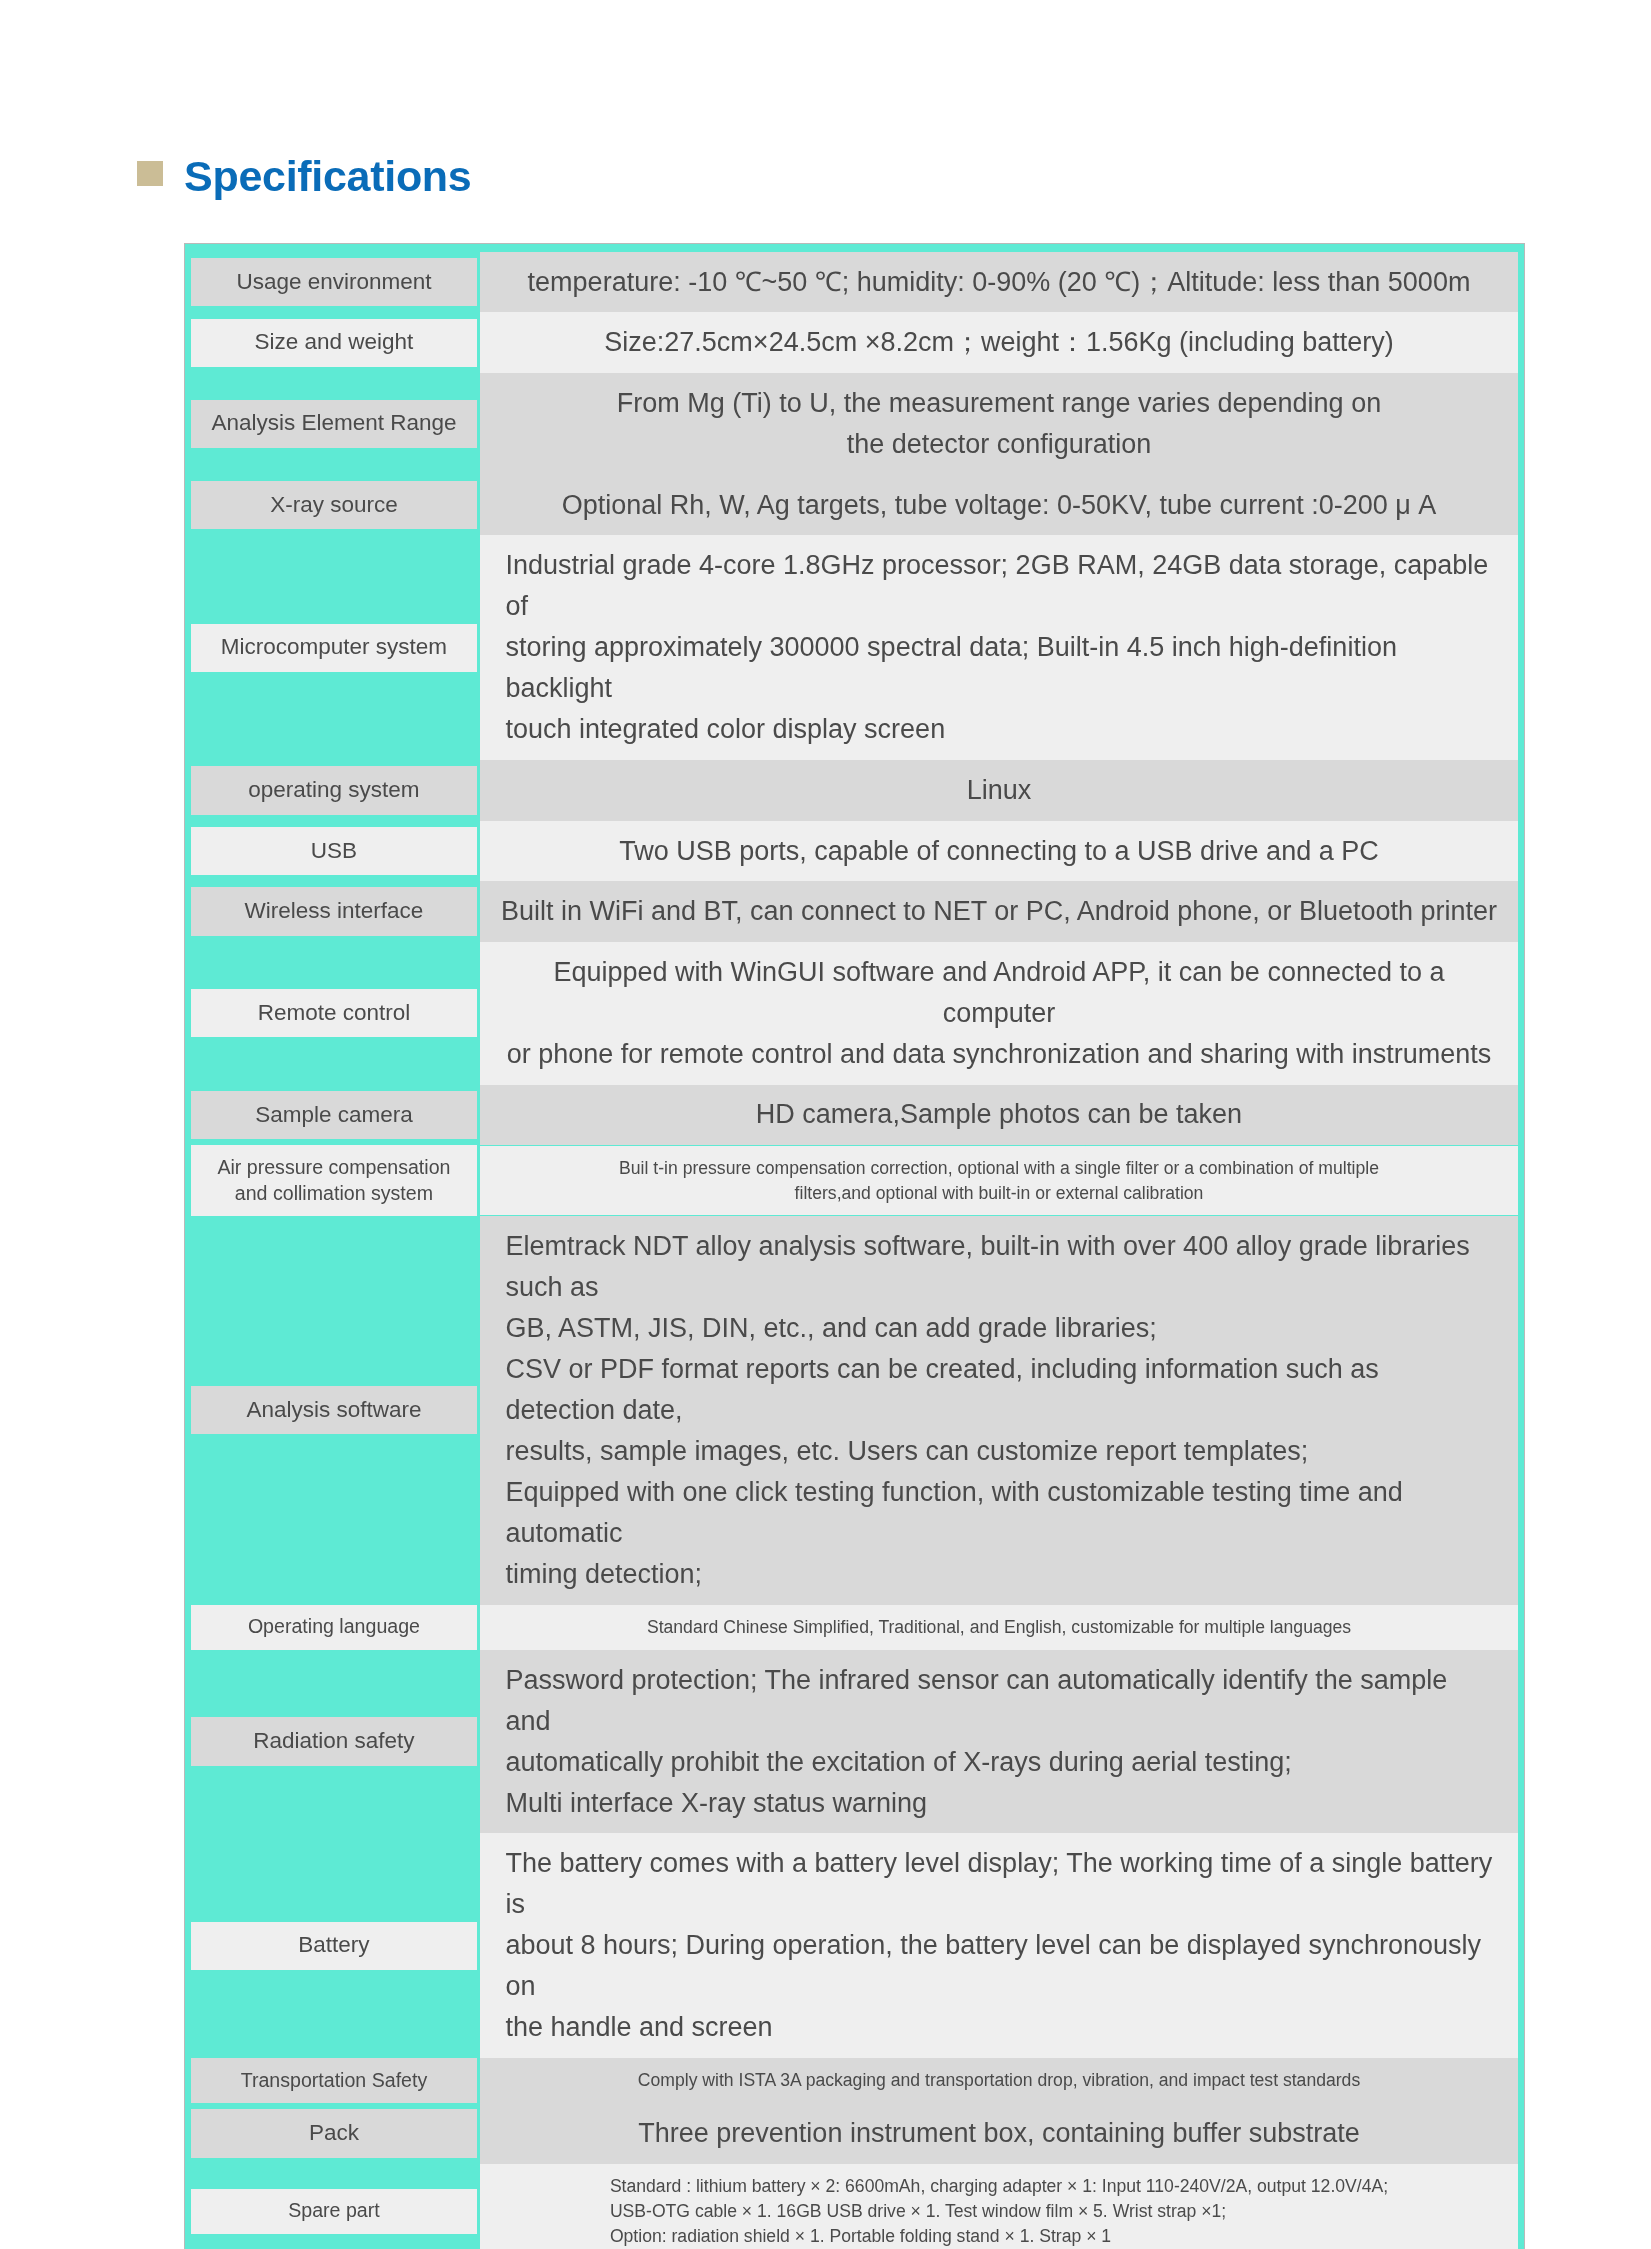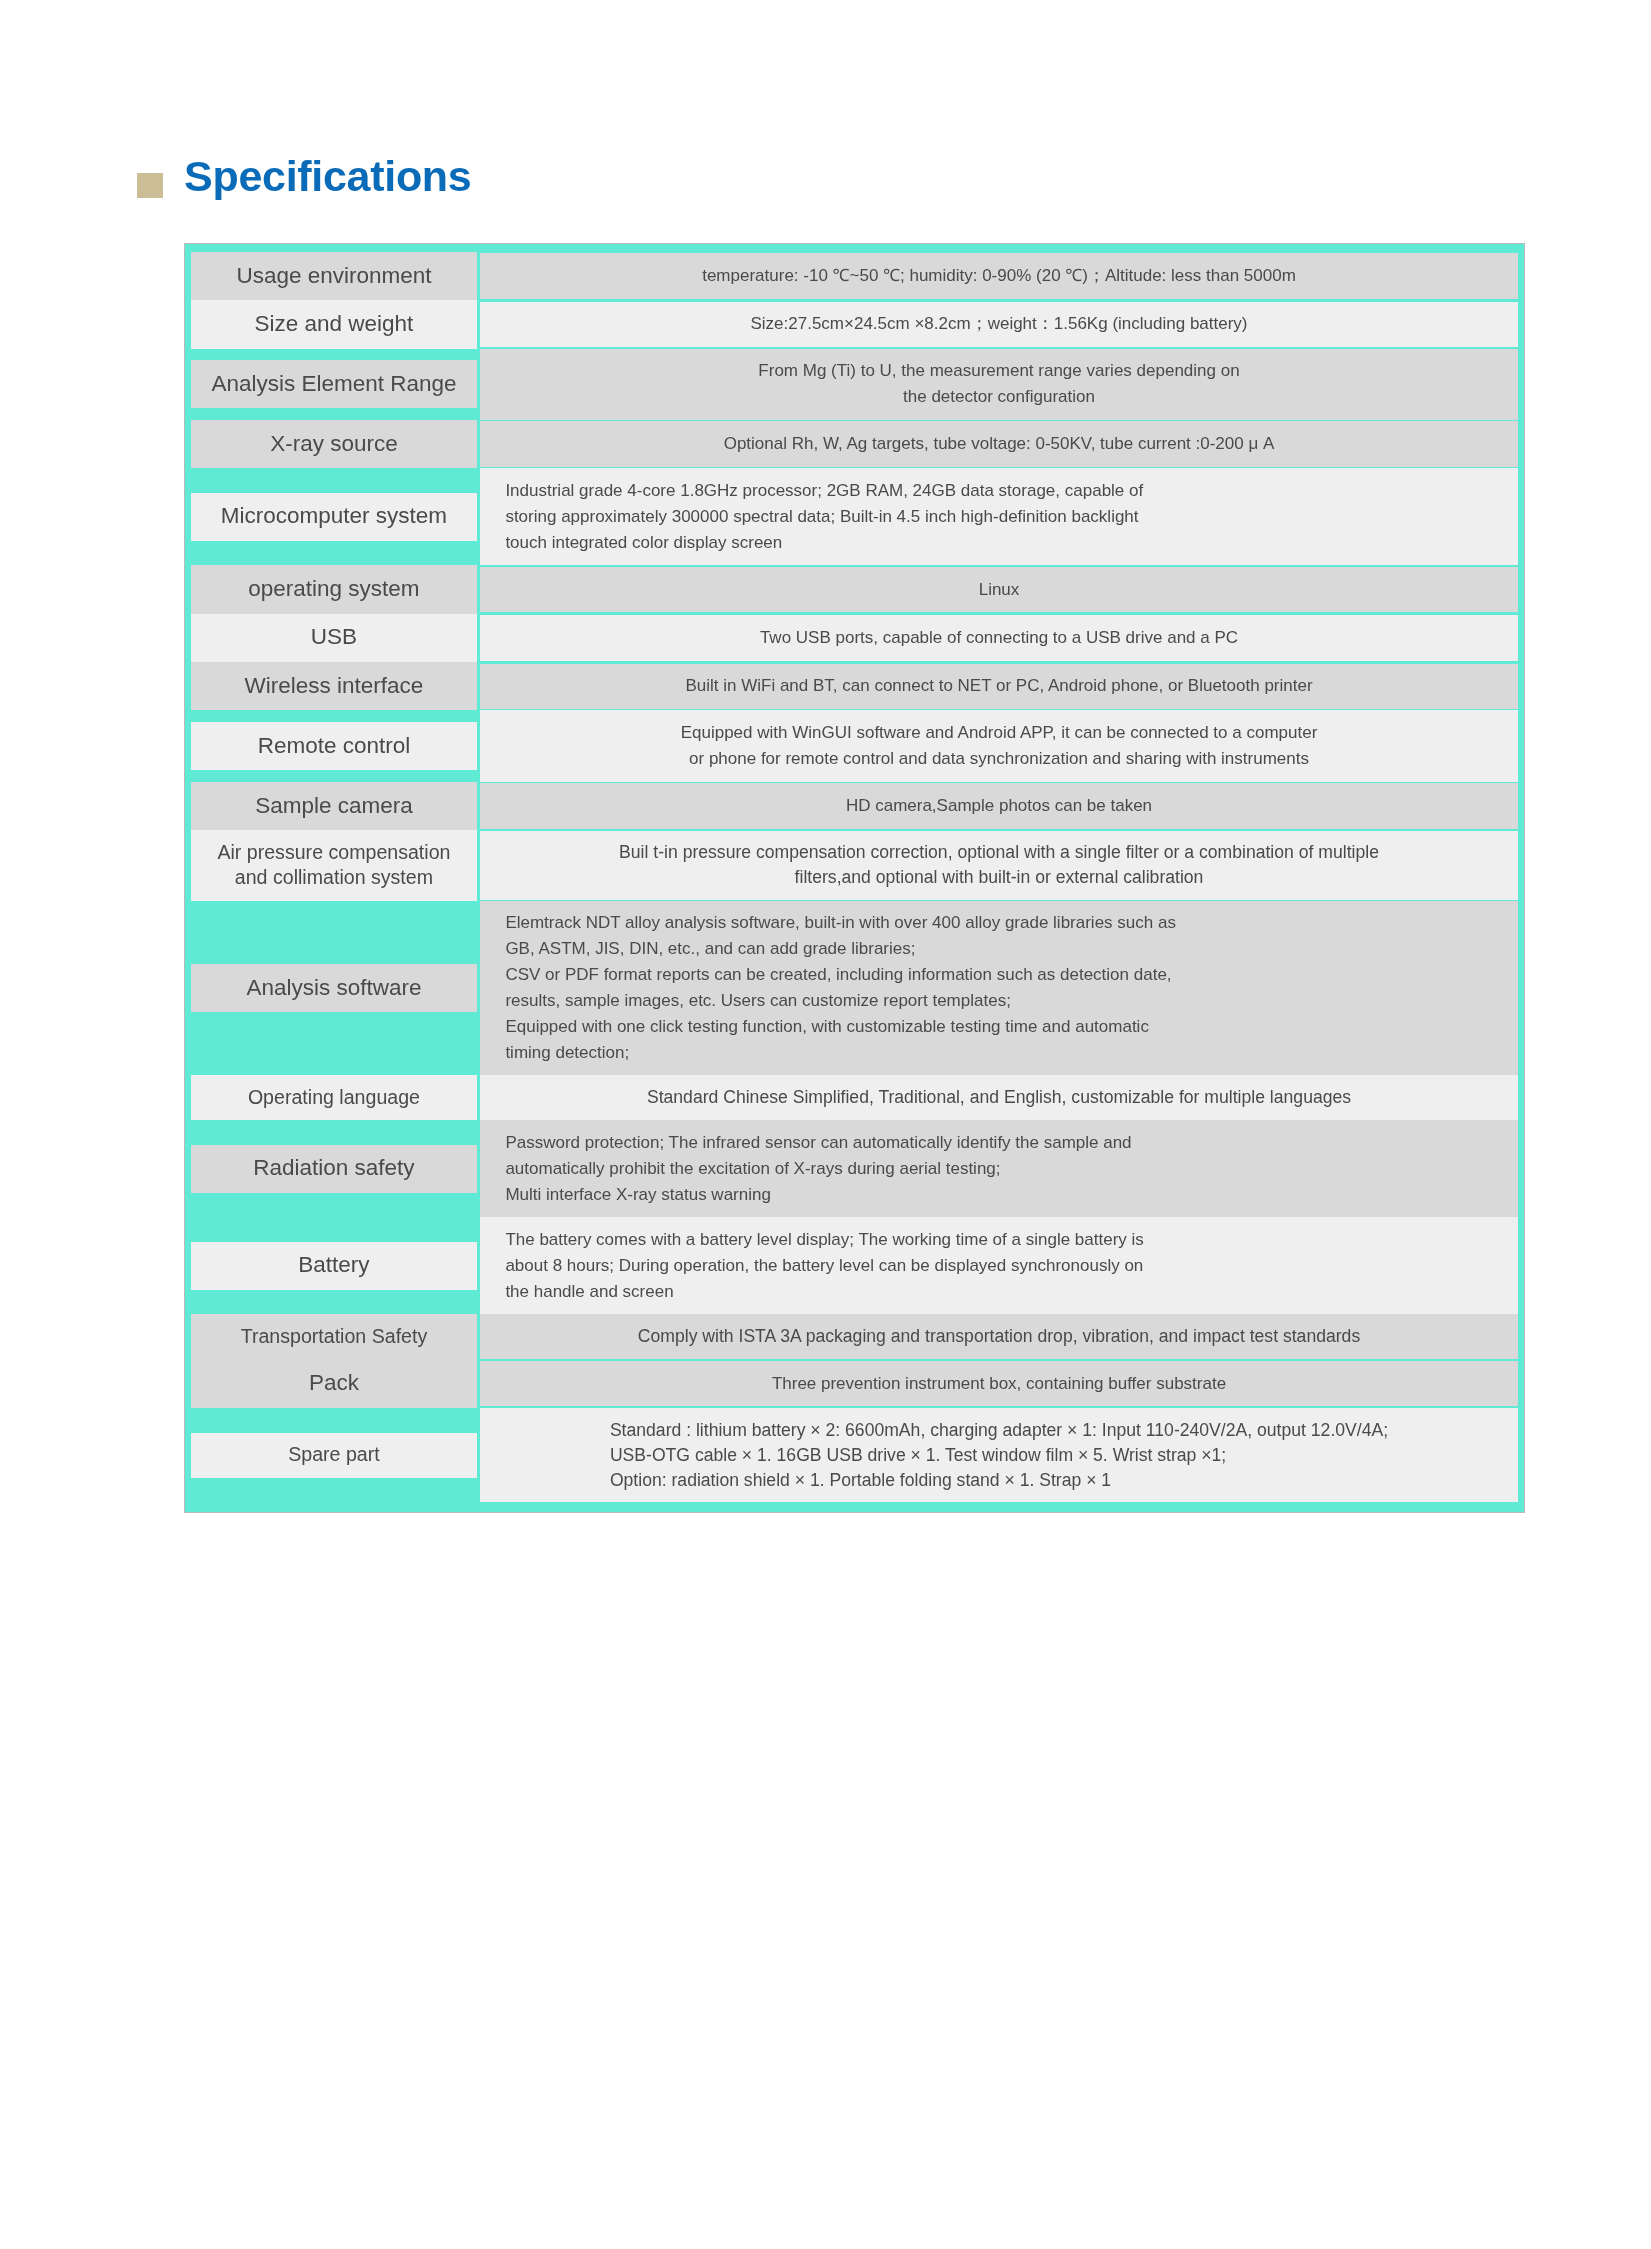--- a/index.html
+++ b/index.html
@@ -14,21 +14,21 @@
     position: relative;
     overflow: hidden;
   }
 
   
   .page-header {
     position: absolute;
     left: 137px;
     top: 155px;
     display: flex;
-    align-items: flex-end;
+    align-items: flex-start;
     gap: 21.6px;
   }
   .header-bullet {
     width: 25.5px;
     height: 25.5px;
     background: #cbbd96;
     flex: 0 0 auto;
     margin-top: 5.9px;
   }
   .header-title {
@@ -76,21 +76,21 @@
     text-align: center;
     color: #4a4a4a;
     padding: 9.8px 13.7px;
     min-height: 45px;
   }
   .cell-label {
     font-size: 22.5px;
     line-height: 1.28;
   }
   .cell-value {
-    font-size: 17px;
+    font-size: 27px;
     line-height: 1.52;
     text-align: center;
   }
   .cell-value.left {
     justify-content: flex-start;
     text-align: left;
     padding-left: 25.5px;
     padding-right: 25.5px;
   }
   .cell-value.small {

